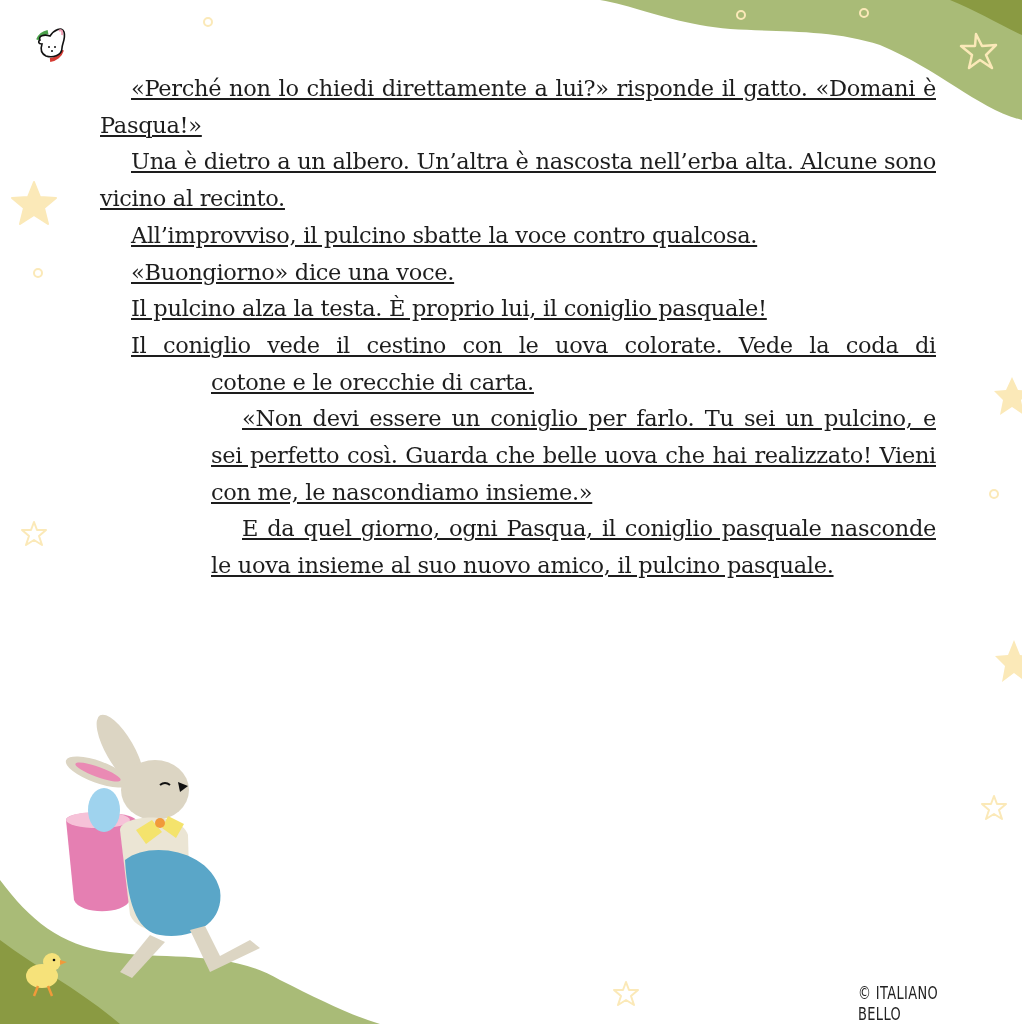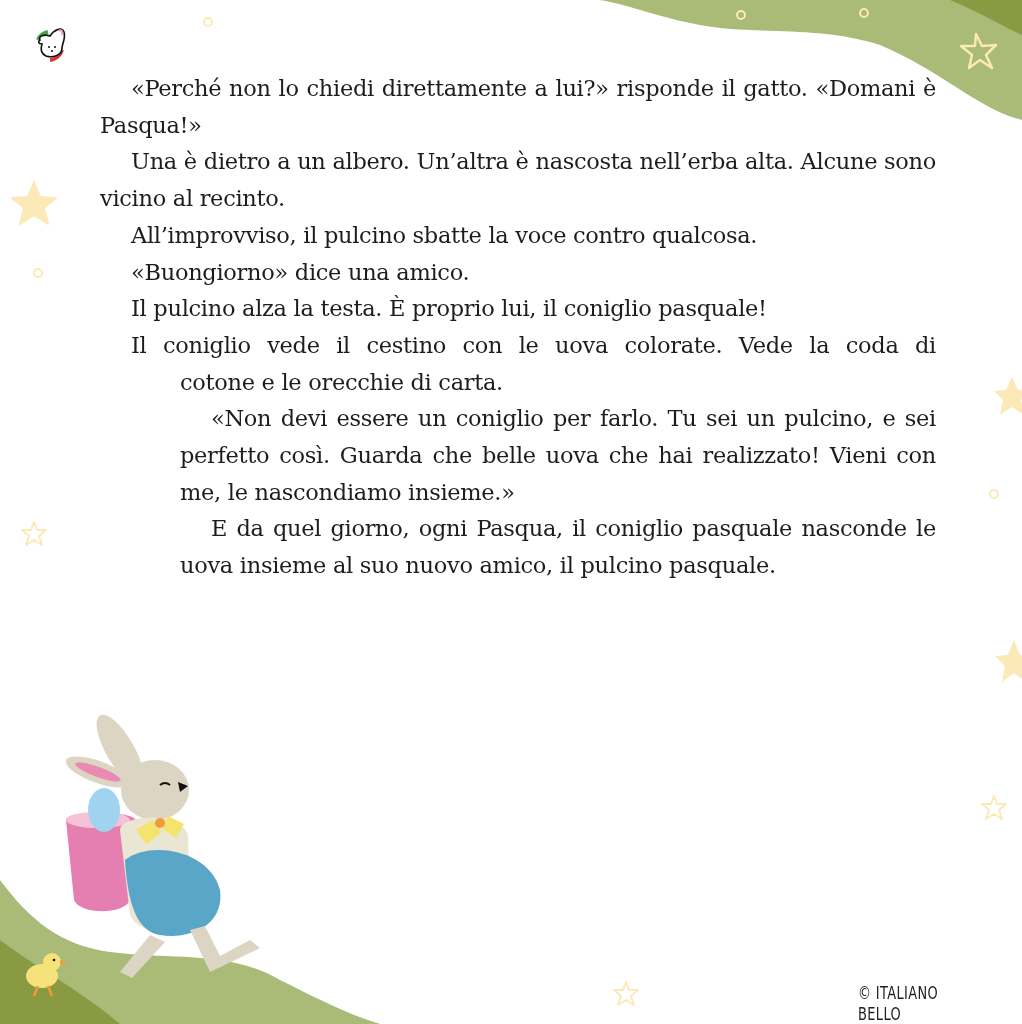--- a/index.html
+++ b/index.html
@@ -1,21 +1,21 @@
 <!DOCTYPE html>
 <html><head>
 <meta charset="utf-8">
 <style>
   html,body{margin:0;padding:0;background:#fff;}
   body{width:1022px;height:1024px;position:relative;overflow:hidden;}
   .deco{position:absolute;}
   .text{position:absolute;left:100px;top:70px;width:836px;
     font-family:"DejaVu Serif","Liberation Serif",serif;font-size:22.5px;line-height:36.7px;color:#1d1d1d;}
-  .p{margin:0;text-align:justify;text-indent:31px;letter-spacing:-0.3px;}
-  .p.narrow{margin-left:80px;}
+  .p{margin:0;text-align:justify;text-indent:31px;letter-spacing:-0.3px;text-decoration:underline;}
+  .p.narrow{margin-left:111px;}
   .copyright{position:absolute;left:858px;top:982px;font-family:"DejaVu Sans",sans-serif;font-size:18px;
     color:#222;letter-spacing:0.5px;transform:scaleX(0.72);transform-origin:left center;}
 </style>
 </head>
 <body>
 
 <svg class="deco" style="left:600px;top:0" width="422" height="125" viewBox="0 0 422 125">
   <path d="M0,0 L422,0 L422,120 C380,110 340,70 280,45 C220,25 150,35 100,25 C60,18 30,5 0,0 Z" fill="#a9bb77"></path>
   <path d="M350,0 L422,0 L422,35 C400,25 375,10 350,0 Z" fill="#8a9a42"></path>
   <circle cx="141" cy="15" r="4" fill="none" stroke="#fbe9b8" stroke-width="2"></circle>
@@ -64,21 +64,21 @@
   <path d="M31,9 C33,7 35,9 34,13" stroke="#f3a3b8" stroke-width="2" fill="none"></path>
   <circle cx="21" cy="25" r="1" fill="#111"></circle>
     <circle cx="27" cy="25" r="1" fill="#111"></circle>
     <circle cx="24" cy="29" r="1" fill="#111"></circle>
 </svg>
 
 <div class="text">
   <p class="p">«Perché non lo chiedi direttamente a lui?» risponde il gatto. «Domani è Pasqua!»</p>
   <p class="p">Una è dietro a un albero. Un’altra è nascosta nell’erba alta. Alcune sono vicino al recinto.</p>
   <p class="p">All’improvviso, il pulcino sbatte la voce contro qualcosa.</p>
-  <p class="p">«Buongiorno» dice una amico.</p>
+  <p class="p">«Buongiorno» dice una voce.</p>
   <p class="p">Il pulcino alza la testa. È proprio lui, il coniglio pasquale!</p>
   <p class="p" style="text-align-last:justify">Il coniglio vede il cestino con le uova colorate. Vede la coda di</p>
   <p class="p narrow" style="text-indent:0">cotone e le orecchie di carta.</p>
   <p class="p narrow">«Non devi essere un coniglio per farlo. Tu sei un pulcino, e sei perfetto così. Guarda che belle uova che hai realizzato! Vieni con me, le nascondiamo insieme.»</p>
   <p class="p narrow">E da quel giorno, ogni Pasqua, il coniglio pasquale nasconde le uova insieme al suo nuovo amico, il pulcino pasquale.</p>
 </div>
 
 <svg class="deco" style="left:60px;top:710px" width="210" height="290" viewBox="0 0 210 290">
   <ellipse cx="60" cy="40" rx="14" ry="40" fill="#dcd5c3" transform="rotate(-30 60 40)"></ellipse>
   <ellipse cx="38" cy="62" rx="34" ry="11" fill="#dcd5c3" transform="rotate(20 38 62)"></ellipse>

